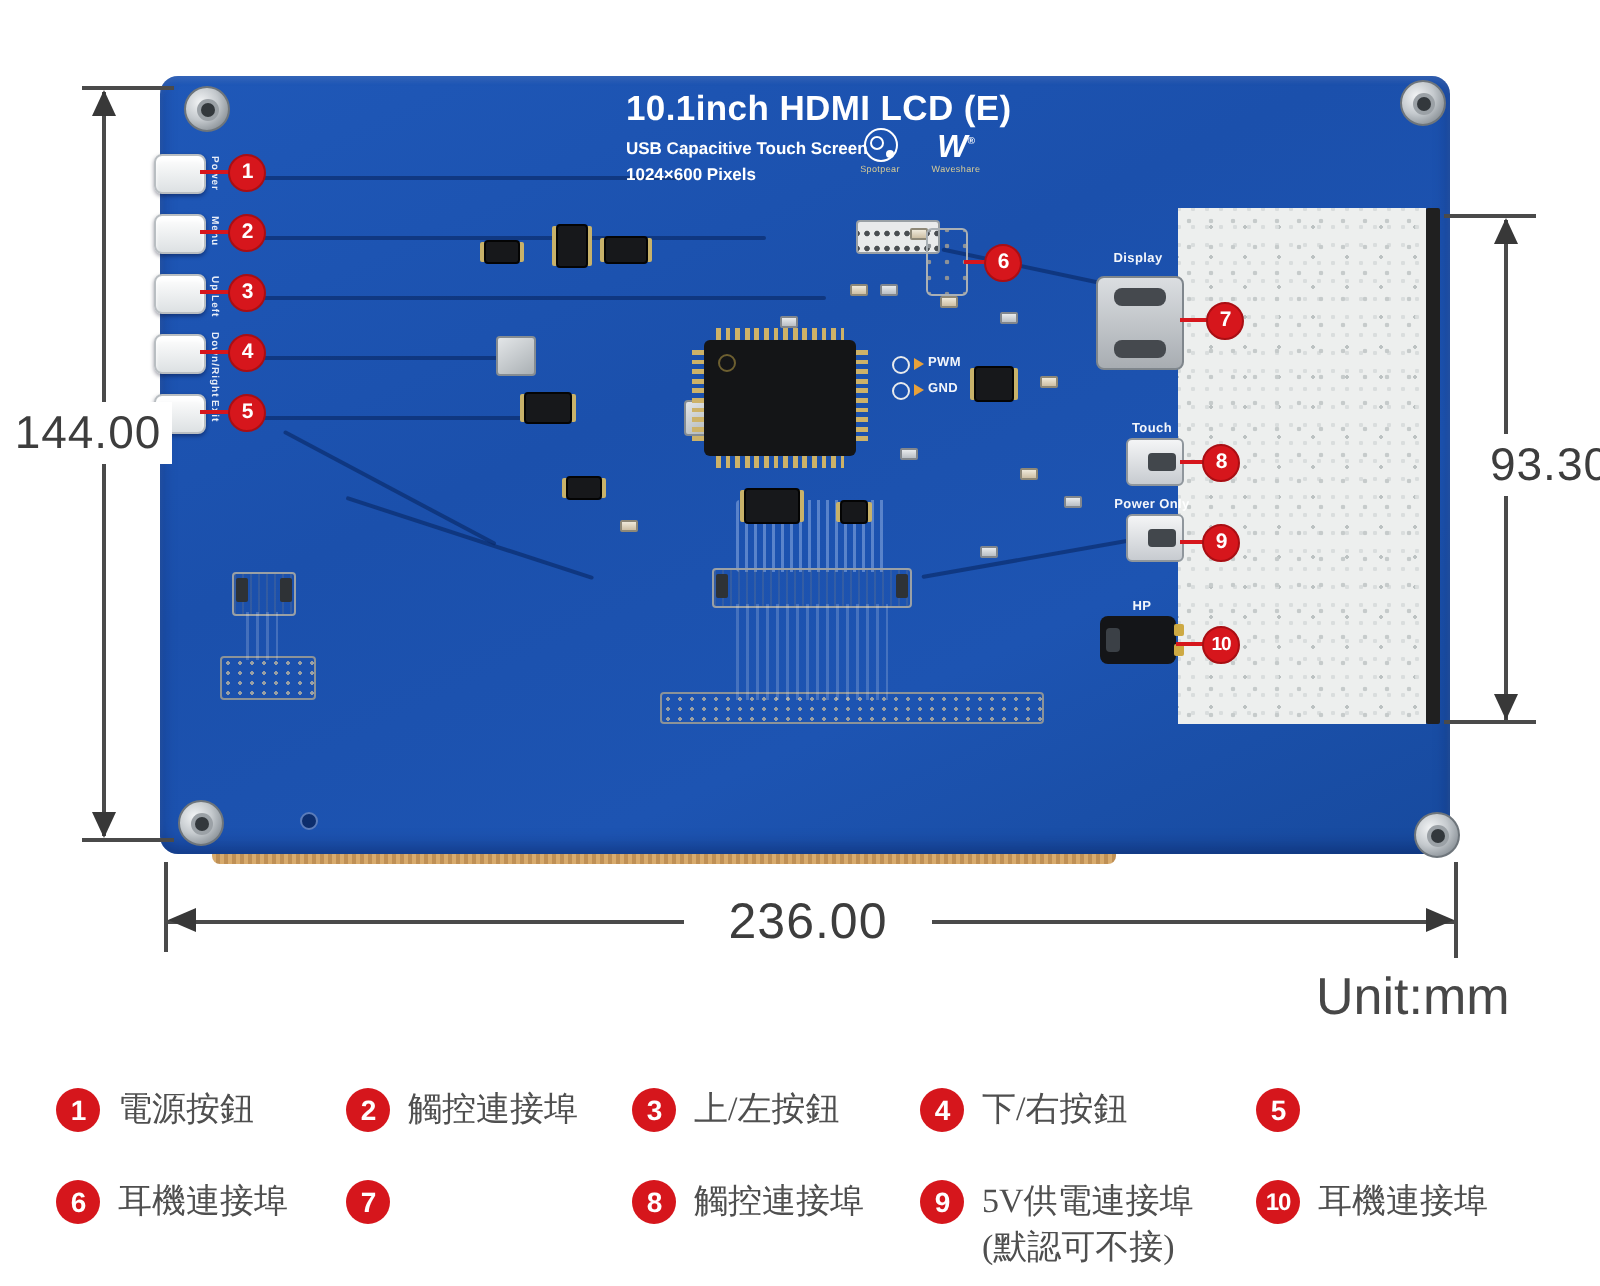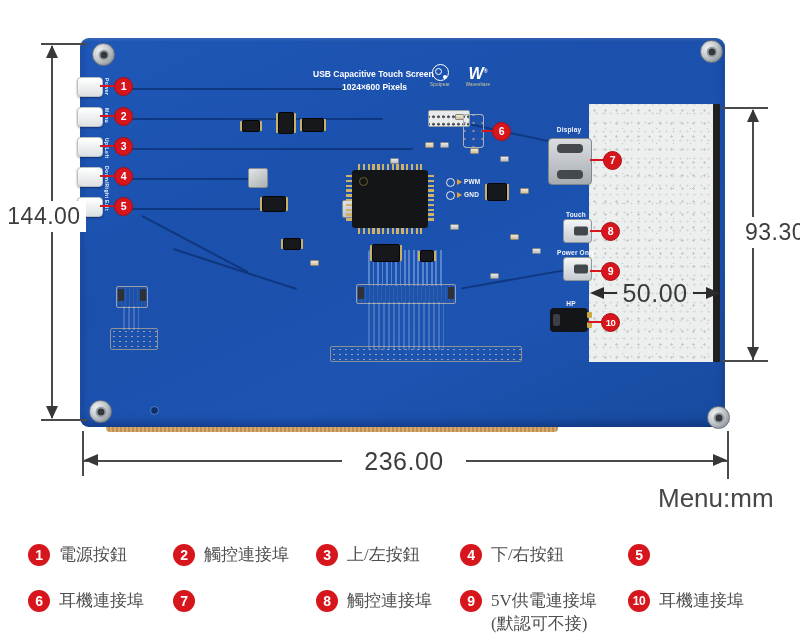--- a/index.html
+++ b/index.html
@@ -36,21 +36,21 @@
   
   .pushbtn{left:-3px;width:24px;height:18px;background:linear-gradient(180deg,#ffffff,#dde1e3);
            border:1px solid #b9bec2;border-radius:4px;z-index:5;
            box-shadow:inset 0 2px 2px #fff, 0 1px 2px rgba(0,0,30,.4);}
   .btn-label{color:rgba(255,255,255,.9);font-size:5px;font-weight:bold;writing-mode:vertical-rl;
            letter-spacing:.5px;z-index:5;line-height:6px;}
 
   
   .board-title{left:233px;top:6px;color:#fff;font-size:17.5px;font-weight:bold;letter-spacing:.2px;z-index:5;}
   .board-sub{left:233px;top:31px;color:#fff;font-size:8.5px;font-weight:bold;z-index:5;}
-  .board-res{left:233px;top:44px;color:#fff;font-size:8.5px;font-weight:bold;z-index:5;margin-left:29px;}
+  .board-res{left:233px;top:44px;color:#fff;font-size:8.5px;font-weight:bold;z-index:5;}
   .logo-box{z-index:5;color:#fff;text-align:center;}
   .logo-sub{font-size:4.5px;color:#d9cd96;margin-top:1px;letter-spacing:.2px;}
   .bear{position:relative;width:15px;height:15px;border:1.6px solid #fff;border-radius:50%;margin:0 auto;}
   .bear::before{content:"";position:absolute;left:2px;top:3px;width:5px;height:5px;border:1.3px solid #fff;border-radius:50%;}
   .bear::after{content:"";position:absolute;right:1px;bottom:1px;width:4px;height:4px;background:#fff;border-radius:50%;}
   .wlogo{font-size:16px;font-weight:bold;font-style:italic;line-height:15px;}
   .reg{font-size:5px;vertical-align:super;}
 
   
   .cmp{position:absolute;z-index:4;border-radius:2px;}
@@ -155,20 +155,21 @@
 
     <div class="abs panel"></div>
     <div class="abs panel-strip"></div>
 
     <div class="abs screw" style="left:12px;top:5px;"></div>
     <div class="abs screw" style="left:620px;top:2px;"></div>
     <div class="abs screw" style="left:9px;top:362px;"></div>
     <div class="abs screw" style="left:627px;top:368px;"></div>
     <div class="abs hole" style="left:70px;top:368px;"></div>
 
+    <div class="abs board-title">10.1inch HDMI LCD (E)</div>
     <div class="abs board-sub">USB Capacitive Touch Screen</div>
     <div class="abs board-res">1024×600 Pixels</div>
     <div class="abs logo-box" style="left:343px;top:26px;width:34px;">
       <div class="bear"></div>
       <div class="logo-sub">Spotpear</div>
     </div>
     <div class="abs logo-box" style="left:379px;top:26px;width:38px;">
       <div class="wlogo"><span>W</span><span class="reg">®</span></div>
       <div class="logo-sub">Waveshare</div>
     </div>
@@ -259,27 +260,20 @@
     <div class="abs co" style="left:34px;top:69px;">2</div>
     <div class="abs co" style="left:34px;top:99px;">3</div>
     <div class="abs co" style="left:34px;top:129px;">4</div>
     <div class="abs co" style="left:34px;top:159px;">5</div>
     <div class="abs co" style="left:412px;top:84px;">6</div>
     <div class="abs co" style="left:523px;top:113px;">7</div>
     <div class="abs co" style="left:521px;top:184px;">8</div>
     <div class="abs co" style="left:521px;top:224px;">9</div>
     <div class="abs co" style="left:521px;top:275px;font-size:9.5px;">10</div>
 
-    <div id="dim-50" class="abs" style="left:510px;top:243px;width:130px;">
-      <div class="arr arr-left" style="border-right-color:#2c2c2c;"></div>
-      <div class="seg"></div>
-      <div class="t">50.00</div>
-      <div class="seg"></div>
-      <div class="arr arr-right" style="border-left-color:#2c2c2c;"></div>
-    </div>
   </div>
 
   <div class="abs dim-tick" style="left:41px;top:43px;width:46px;height:2px;"></div>
   <div class="abs dim-tick" style="left:41px;top:419px;width:46px;height:2px;"></div>
   <div class="abs dim-line" style="left:51px;top:46px;width:2px;height:372px;"></div>
   <div class="abs arr arr-up" style="left:46px;top:45px;"></div>
   <div class="abs arr arr-down" style="left:46px;top:406px;"></div>
   <div class="abs dim-text" style="left:2px;top:201px;width:84px;padding:2px 0;">144.00</div>
 
   <div class="abs dim-tick" style="left:722px;top:107px;width:46px;height:2px;"></div>
@@ -289,21 +283,21 @@
   <div class="abs arr arr-down" style="left:747px;top:347px;"></div>
   <div class="abs dim-text" style="left:720px;top:217px;width:70px;padding:2px 0;margin-left:20px;">93.30</div>
 
   <div class="abs dim-tick" style="left:82px;top:431px;width:2px;height:45px;"></div>
   <div class="abs dim-tick" style="left:727px;top:431px;width:2px;height:48px;"></div>
   <div class="abs dim-line" style="left:84px;top:460px;width:643px;height:2px;"></div>
   <div class="abs arr arr-left" style="left:84px;top:454px;"></div>
   <div class="abs arr arr-right" style="left:713px;top:454px;"></div>
   <div class="abs dim-text" style="left:342px;top:446px;width:124px;font-size:25px;padding:1px 0;">236.00</div>
 
-  <div id="unit-label" class="abs">Menu:mm</div>
+  <div id="unit-label" class="abs">Unit:mm</div>
 
   <div class="lg-item" style="left:28px;top:544px;">
     <span class="lg-num">1</span>
     <span class="lg-label">電源按鈕</span>
   </div>
   <div class="lg-item" style="left:173px;top:544px;">
     <span class="lg-num">2</span>
     <span class="lg-label">觸控連接埠</span>
   </div>
   <div class="lg-item" style="left:316px;top:544px;">

